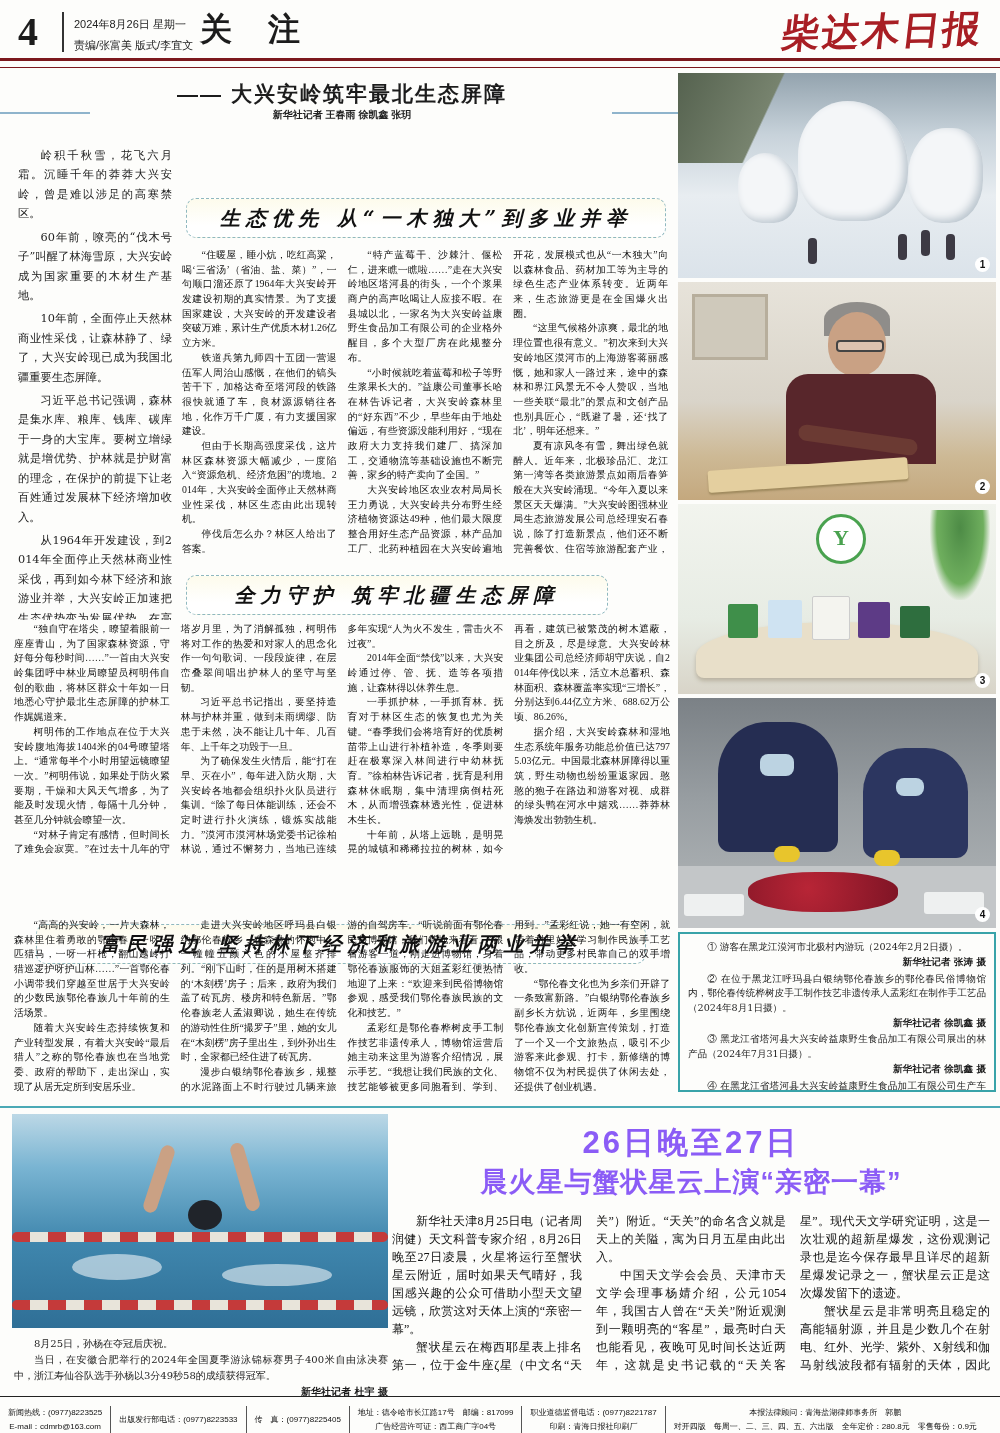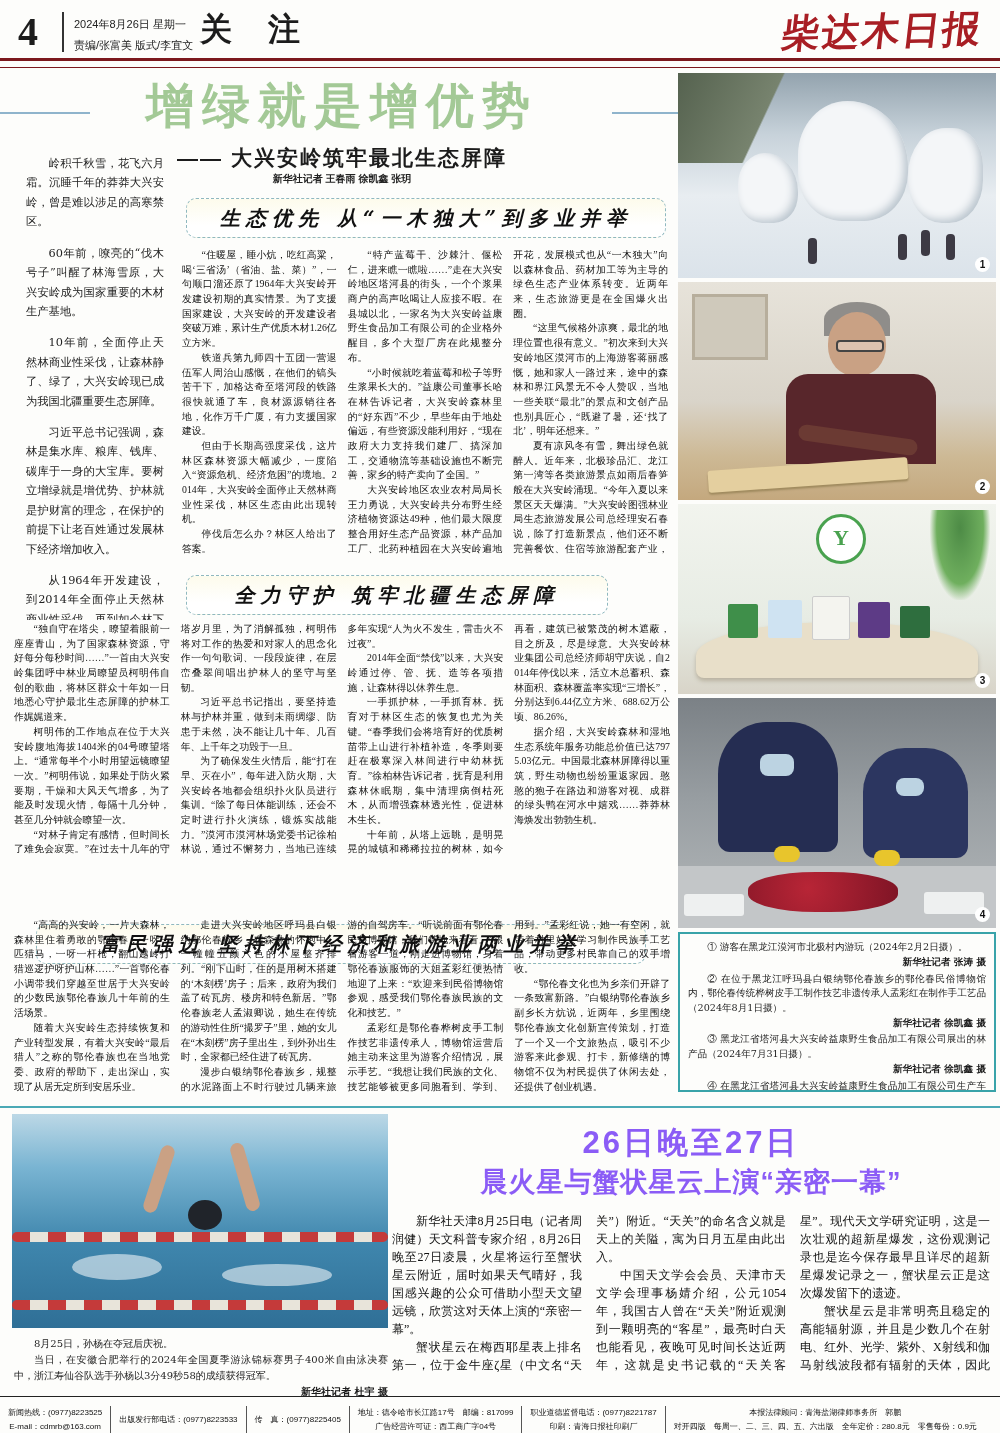--- a/index.html
+++ b/index.html
@@ -27,21 +27,21 @@
   .hl-line.l{left:-12px;width:90px;}
   .hl-line.r{right:-10px;width:70px;}
   .subtitle{margin-top:6px;font-size:21px;font-weight:bold;letter-spacing:2px;
             font-family:"Liberation Sans",sans-serif;}
   .byline{margin-top:0;font-size:10px;font-weight:bold;color:#222;
           font-family:Liberation Sans, sans-serif;}
   
   .intro{position:absolute;left:14px;top:142px;width:162px;height:478px;overflow:hidden;
          font-size:11.3px;line-height:1.72;text-align:justify;color:#222;
          font-family:"DejaVu Serif",serif;}
-  .intro p{margin:12px;text-indent:2em;word-break:break-all;}
+  .intro p{margin:4px;text-indent:2em;word-break:break-all;}
   
   .secbox{position:absolute;height:38px;border:1.6px dashed #8fb8bf;border-radius:10px;
           background:linear-gradient(180deg,#fdfbec,#ffffff 70%);
           display:flex;align-items:center;justify-content:center;
           font-family:"DejaVu Serif",serif;font-weight:bold;font-style:italic;
           font-size:20px;letter-spacing:6px;color:#111;}
   #sec1-title{left:186px;top:198px;width:478px;}
   #sec2-title{left:186px;top:575px;width:420px;}
   #sec3-title{left:36px;top:924px;width:608px;}
   
@@ -136,21 +136,20 @@
       <div>责编/张富美  版式/李宜文</div>
     </div>
     <div class="hdr-section">关 注</div>
     <div class="masthead">柴达木日报</div>
   </div>
   <div class="hdr-rule"></div>
 
   <div class="headline-wrap">
     <span class="hl-line l"></span>
     <span class="hl-line r"></span>
-    <div class="headline">增绿就是增优势</div>
     <div class="subtitle">—— 大兴安岭筑牢最北生态屏障</div>
     <div class="byline">新华社记者 王春雨 徐凯鑫 张玥</div>
   </div>
 
   <div class="intro">
       <p>岭积千秋雪，花飞六月霜。沉睡千年的莽莽大兴安岭，曾是难以涉足的高寒禁区。</p>
       <p>60年前，嘹亮的“伐木号子”叫醒了林海雪原，大兴安岭成为国家重要的木材生产基地。</p>
       <p>10年前，全面停止天然林商业性采伐，让森林静了、绿了，大兴安岭现已成为我国北疆重要生态屏障。</p>
       <p>习近平总书记强调，森林是集水库、粮库、钱库、碳库于一身的大宝库。要树立增绿就是增优势、护林就是护财富的理念，在保护的前提下让老百姓通过发展林下经济增加收入。</p>
       <p>从1964年开发建设，到2014年全面停止天然林商业性采伐，再到如今林下经济和旅游业并举，大兴安岭正加速把生态优势变为发展优势，在高质量发展、可持续振兴路上阔步前行。</p>

